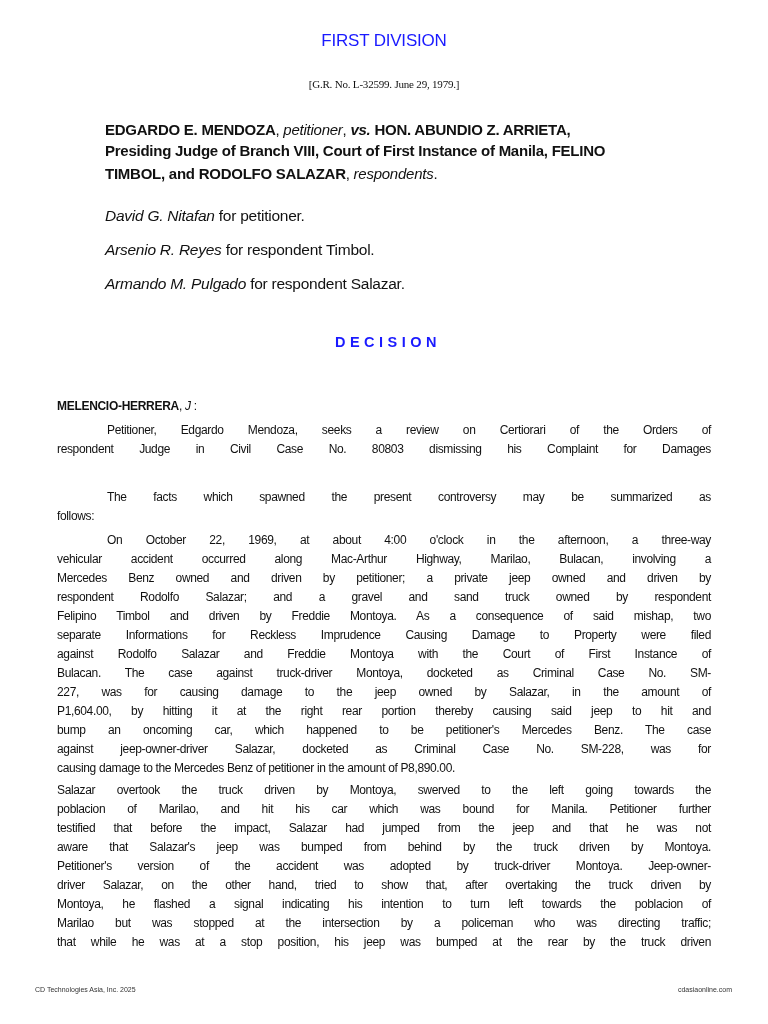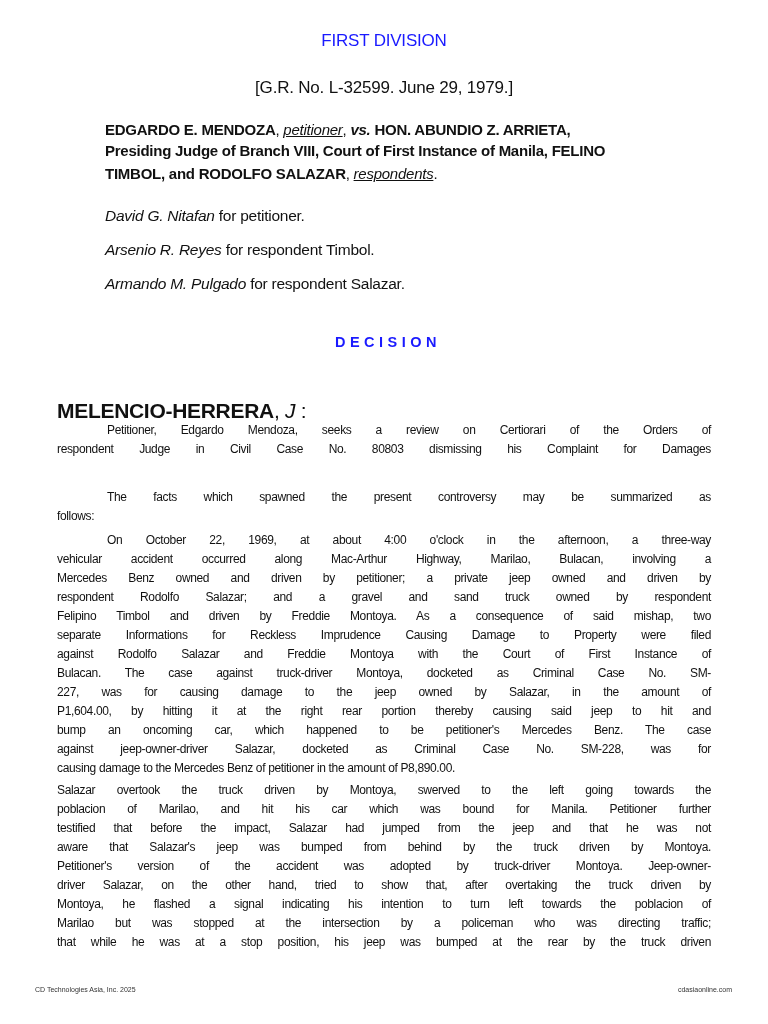--- a/index.html
+++ b/index.html
@@ -30,34 +30,35 @@
     color: #1a1aff;
     font-size: 17px;
     letter-spacing: -0.2px;
   }
   .grno {
     position: absolute;
     top: 78px;
     left: 0;
     width: 768px;
     text-align: center;
-    font-size: 17px;
+    font-size: 11px;
     letter-spacing: -0.2px;
+    font-family: Liberation Serif, serif;
   }
   .parties {
     position: absolute;
     top: 120px;
     left: 105px;
     width: 600px;
     font-size: 15px;
     line-height: 20.5px;
     font-weight: bold;
     letter-spacing: -0.25px;
   }
-  .parties .it { font-style: italic; font-weight: normal; text-decoration: underline; }
+  .parties .it { font-style: italic; font-weight: normal; }
   .parties .vs { font-style: italic; font-weight: bold; }
   .parties .plain { font-weight: normal; }
   .counsel {
     position: absolute;
     left: 105px;
     font-size: 15.5px;
     letter-spacing: -0.25px;
   }
   .counsel .it { font-style: italic; }
   .counsel-1 { top: 207px; }
@@ -72,21 +73,21 @@
     color: #1a1aff;
     font-size: 14.5px;
     font-weight: bold;
     letter-spacing: 4.5px;
     padding-left: 4px;
   }
   .ponente {
     position: absolute;
     top: 399px;
     left: 57px;
-    font-size: 21px;
+    font-size: 12px;
     letter-spacing: -0.3px;
   }
   .ponente b { font-weight: bold; }
   .ponente i { font-style: italic; }
   .line {
     display: block;
     height: 19px;
     line-height: 19px;
     text-align: justify;
     text-align-last: justify;

